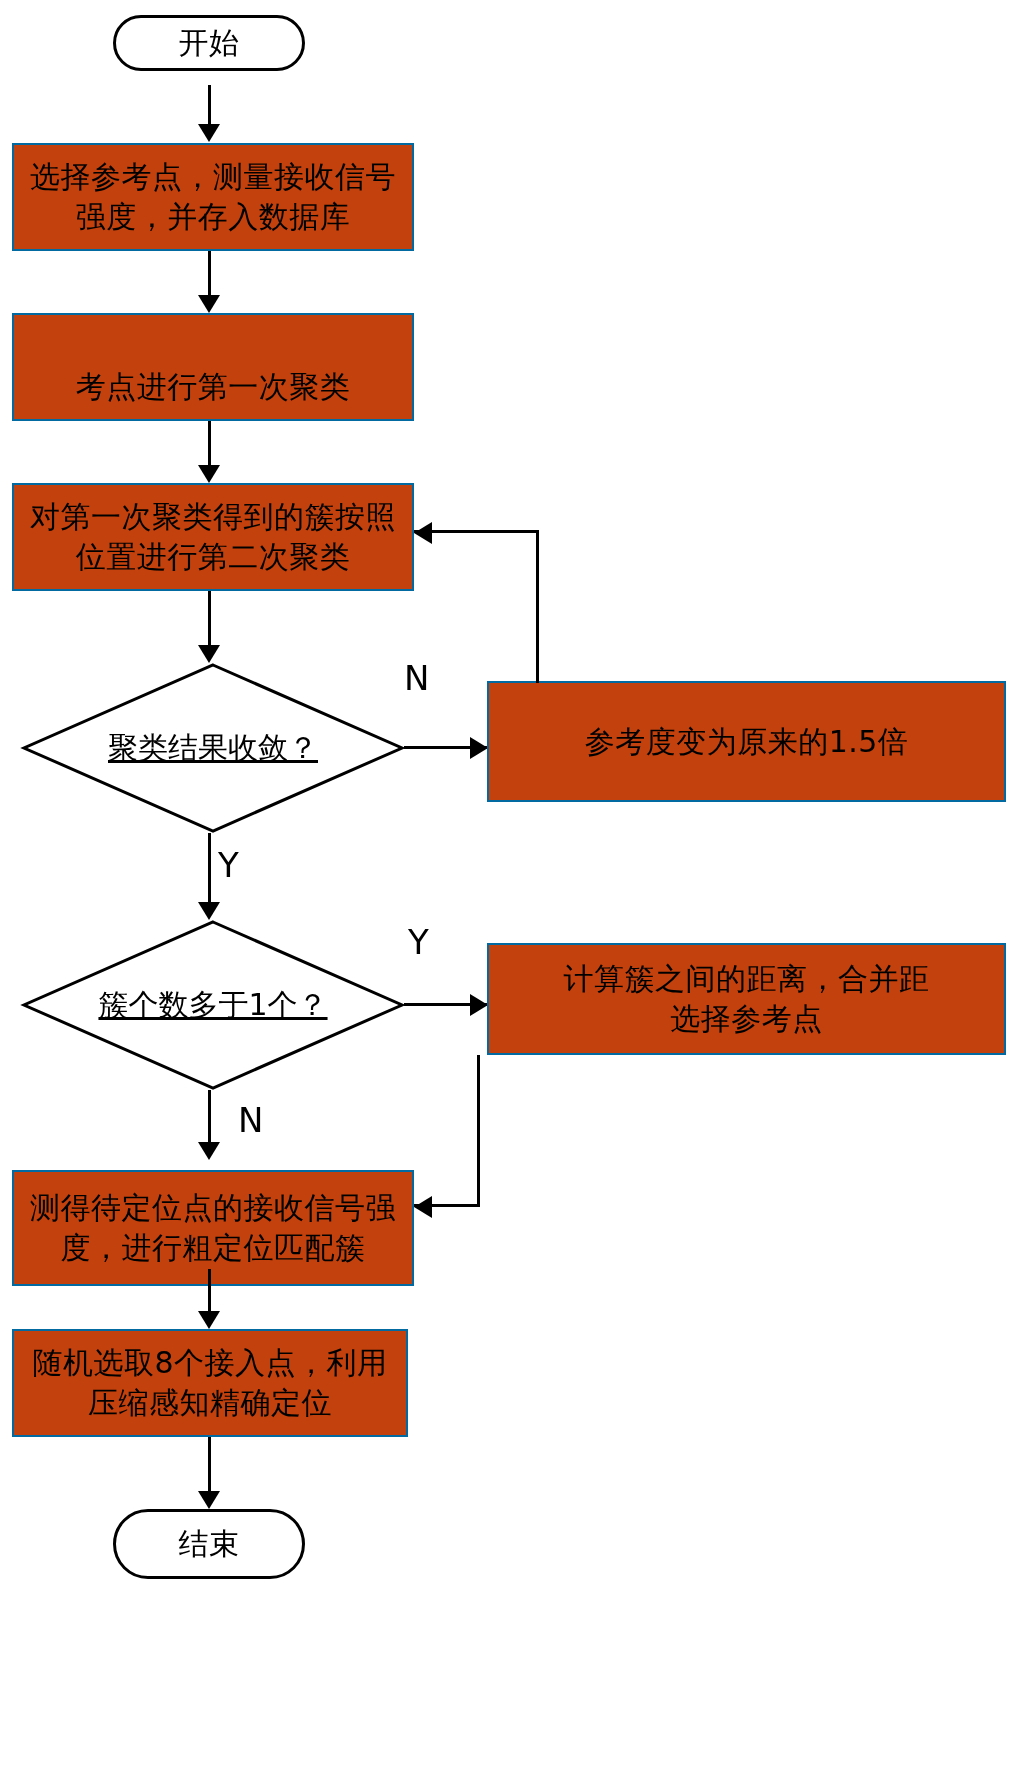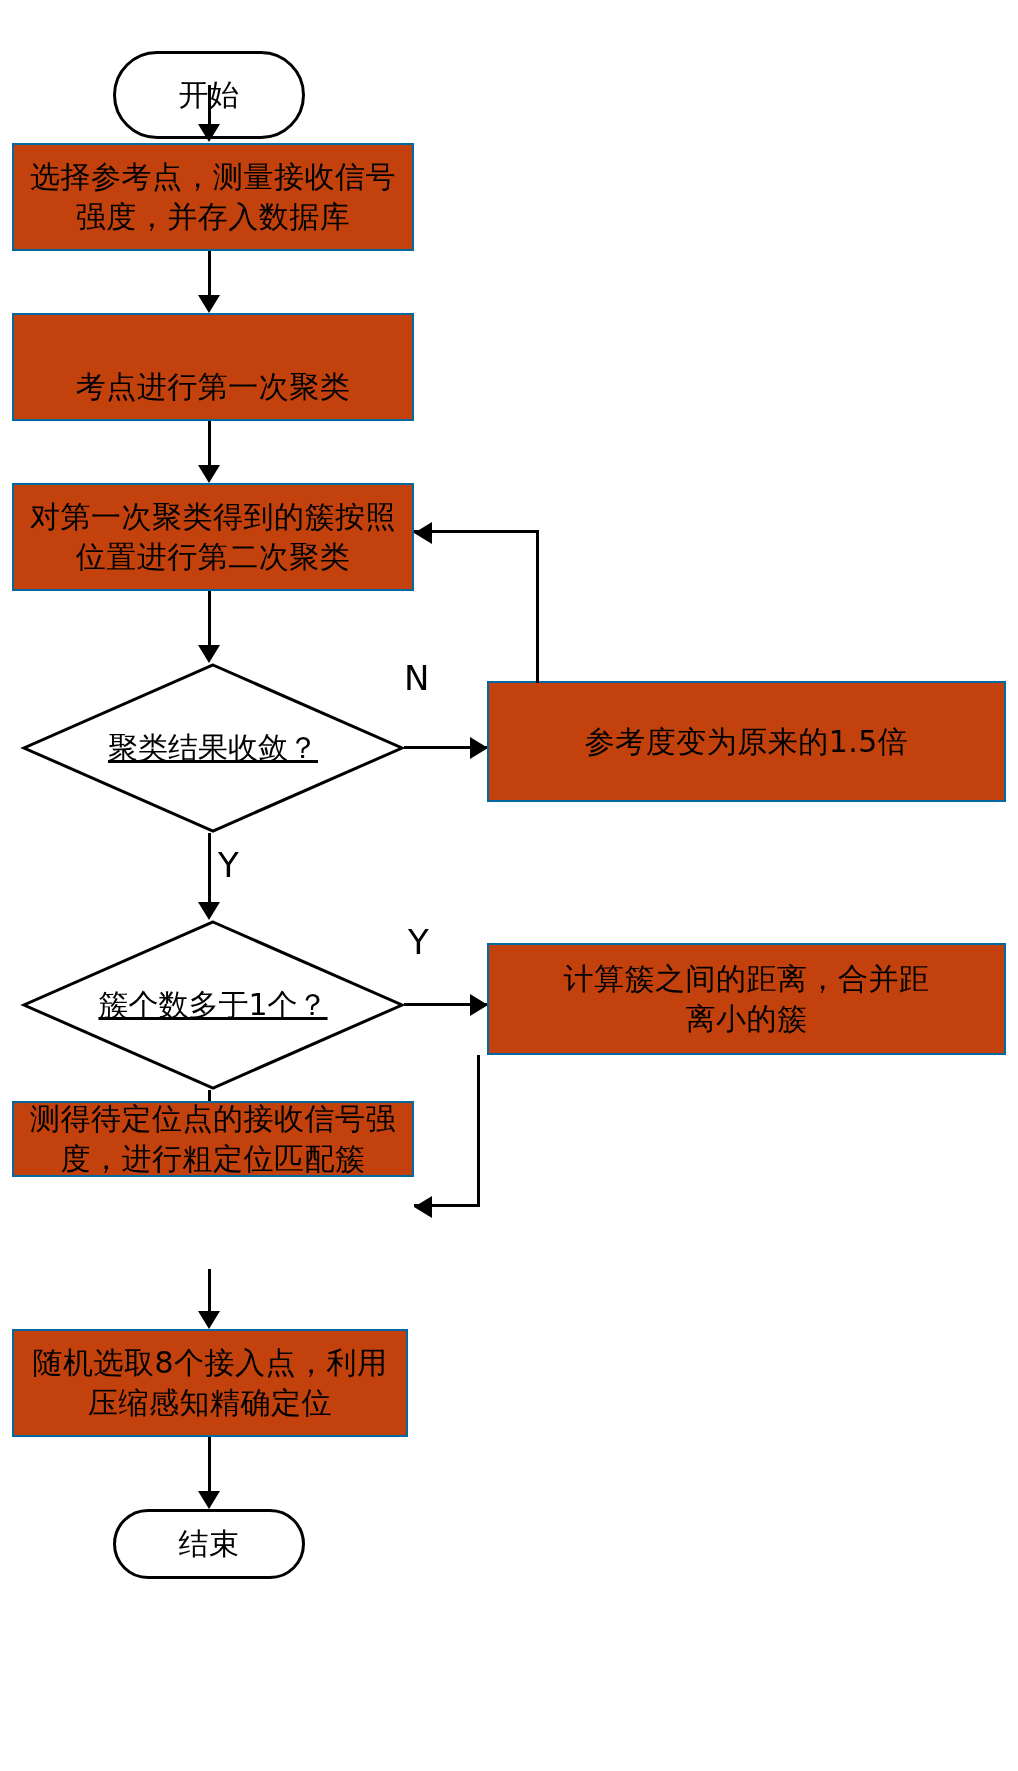--- a/index.html
+++ b/index.html
@@ -27,21 +27,21 @@
   .arrow-left{border-top:11px solid transparent;border-bottom:11px solid transparent;border-right:18px solid #000;}
   .arrow-right{border-top:11px solid transparent;border-bottom:11px solid transparent;border-left:18px solid #000;}
 
   .label{position:absolute;font-size:34px;color:#000;font-family:"DejaVu Sans","Liberation Sans",sans-serif;}
 </style>
 </head>
 <body>
 
 <div id="canvas">
 
-  <div class="node terminal" style="left:113px; top:15px; width:192px; height:88px;margin-top:36px;">
+  <div class="node terminal" style="left:113px; top:15px; width:192px; height:56px;">
     <span class="node-text">开始</span>
   </div>
 
   <div class="edge edge-v" style="left:208px; top:85px; width:3px; height:45px;"></div>
   <div class="arrow arrow-down" style="left:198px; top:124px;"></div>
 
   <div class="node process" style="left:12px; top:143px; width:402px; height:108px;">
     <span class="node-text">
       <span>选择参考点，测量接收信号</span><br>
       <span>强度，并存入数据库</span>
@@ -101,33 +101,33 @@
     <div class="dtext">簇个数多于1个？</div>
   </div>
 
   <div class="edge edge-h" style="left:404px; top:1003px; width:84px; height:3px;"></div>
   <div class="arrow arrow-right" style="left:470px; top:994px;"></div>
   <div class="label" style="left:408px; top:922px;">Y</div>
 
   <div class="node process" style="left:487px; top:943px; width:519px; height:112px;">
     <span class="node-text">
       <span>计算簇之间的距离，合并距</span><br>
-      <span>离小的簇</span>
+      <span>选择参考点</span>
     </span>
   </div>
 
   <div class="edge edge-v" style="left:477px; top:1055px; width:3px; height:152px;"></div>
   <div class="edge edge-h" style="left:414px; top:1204px; width:66px; height:3px;"></div>
   <div class="arrow arrow-left" style="left:414px; top:1196px;"></div>
 
   <div class="edge edge-v" style="left:208px; top:1090px; width:3px; height:58px;"></div>
   <div class="arrow arrow-down" style="left:198px; top:1142px;"></div>
   <div class="label" style="left:238px; top:1100px;">N</div>
 
-  <div class="node process" style="left:12px; top:1101px; width:402px; height:76px;">
+  <div class="node process" style="left:12px; top:1170px; width:402px; height:116px;">
     <span class="node-text">
       <span>测得待定位点的接收信号强</span><br>
       <span>度，进行粗定位匹配簇</span>
     </span>
   </div>
 
   <div class="edge edge-v" style="left:208px; top:1269px; width:3px; height:48px;"></div>
   <div class="arrow arrow-down" style="left:198px; top:1311px;"></div>
 
   <div class="node process" style="left:12px; top:1329px; width:396px; height:108px;">

